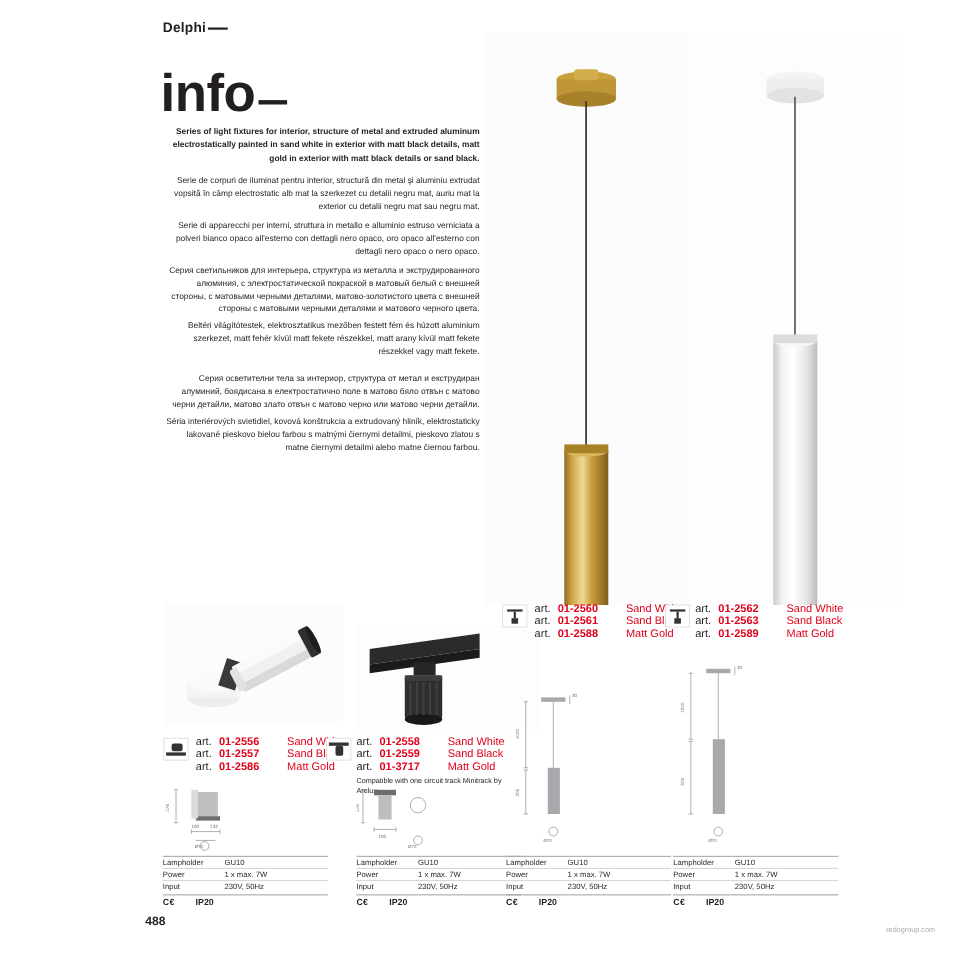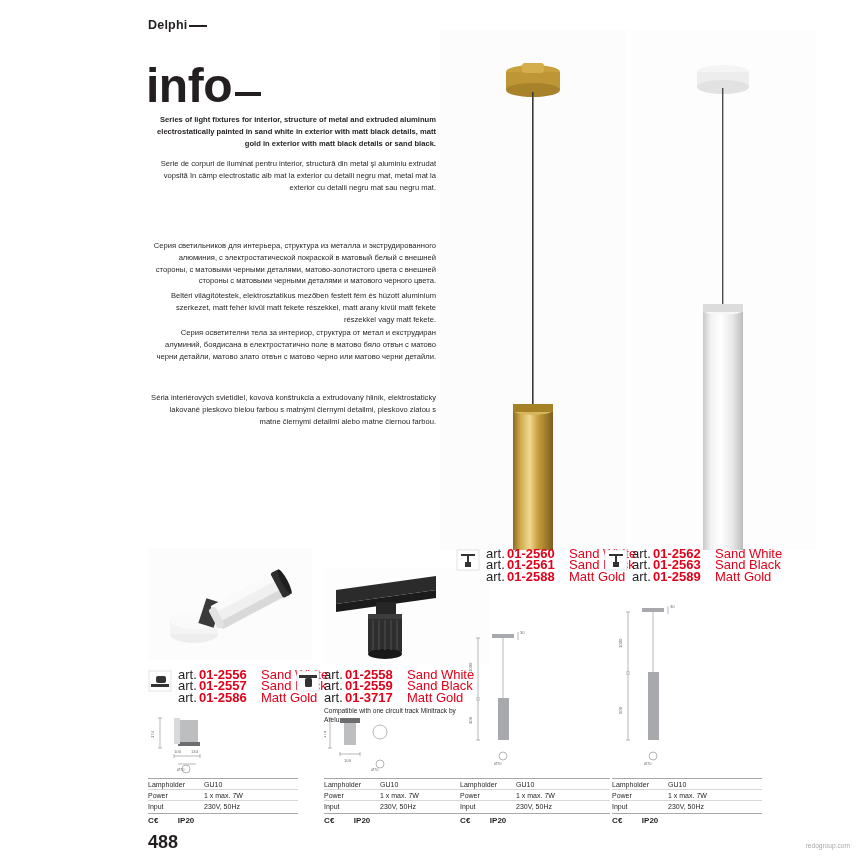--- a/index.html
+++ b/index.html
@@ -30,34 +30,34 @@
   .desc{
     position:absolute;left:148px;width:288px;
     font-size:7.6px;line-height:1.55;text-align:right;color:#231f20;
   }
   .desc.b{font-weight:bold;}
   .d1{top:114px;}
   .d2{top:158px;}
   .d3{top:199px;}
   .d4{top:240px;}
   .d5{top:290px;}
-  .d6{top:327px;}
-  .d7{top:392px;}
+  .d6{top:338px;}
+  .d7{top:377px;}
 
   
   .photo{position:absolute;background:#fdfdfd;}
 
   
   .ph-gold{left:440px;top:30px;width:186px;height:520px;background:#fcfcfc;}
   .ph-white{left:630px;top:30px;width:186px;height:520px;background:#fdfdfd;}
   .ph-spotwhite{left:148px;top:548px;width:164px;height:112px;background:#fcfcfc;}
   .ph-track{left:324px;top:568px;width:166px;height:96px;background:#fdfdfd;}
 
   
-  .codes{position:absolute;font-size:13px;line-height:1.25;}
+  .codes{position:absolute;font-size:10px;line-height:1.25;}
   .codes .row{display:flex;align-items:center;height:11.5px;}
   .codes .art{width:21px;color:#231f20;}
   .codes .num{width:62px;color:#e2001a;font-weight:bold;}
   .codes .fin{color:#e2001a;}
 
   .codes-gold{left:486px;top:548px;}
   .codes-white{left:632px;top:548px;}
   .codes-spot{left:178px;top:669px;}
   .codes-track{left:324px;top:669px;}
 
@@ -91,43 +91,44 @@
   .ip{font-weight:bold;font-size:8px;margin-left:16px;}
   .ce{font-size:8px;letter-spacing:.3px;}
 
   .sp1{left:148px;top:778px;}
   .sp2{left:324px;top:778px;}
   .sp3{left:460px;top:778px;}
   .sp4{left:612px;top:778px;}
 
   
   .pageno{
-    position:absolute;left:148px;top:832px;
-    font-size:18px;font-weight:bold;
+    position:absolute;left:132px;top:832px;
+    font-size:11px;font-weight:bold;
   }
   .site{
     position:absolute;right:18px;top:842px;
     font-size:6.6px;color:#a7a9ac;
   }
 </style>
 </head>
 <body>
 
 <div class="page">
 
   <div class="brand">
     <span>Delphi</span><span class="u"></span>
   </div>
 
   <div class="info-title">
     <span>info</span><span class="u"></span>
   </div>
 
   <div class="desc b d1">Series of light fixtures for interior, structure of metal and extruded aluminum electrostatically painted in sand white in exterior with matt black details, matt gold in exterior with matt black details or sand black.</div>
-  <div class="desc d2">Serie de corpuri de iluminat pentru interior, structură din metal şi aluminiu extrudat vopsită în câmp electrostatic alb mat la exterior cu detalii negru mat, metal mat la exterior cu detalii negru mat sau negru mat.</div>
+  <div class="desc d2">Serie de corpuri de iluminat pentru interior, structură din metal şi aluminiu extrudat vopsită în câmp electrostatic alb mat la szerkezet cu detalii negru mat, auriu mat la exterior cu detalii negru mat sau negru mat.</div>
+  <div class="desc d3">Serie di apparecchi per interni, struttura in metallo e alluminio estruso verniciata a polveri bianco opaco all'esterno con dettagli nero opaco, oro opaco all'esterno con dettagli nero opaco o nero opaco.</div>
   <div class="desc d5">Beltéri világítótestek, elektrosztatikus mezőben festett fém és húzott aluminium szerkezet, matt fehér kívül matt fekete részekkel, matt arany kívül matt fekete részekkel vagy matt fekete.</div>
   <div class="desc d4">Серия светильников для интерьера, структура из металла и экструдированного алюминия, с электростатической покраской в матовый белый с внешней стороны, с матовыми черными деталями, матово-золотистого цвета с внешней стороны с матовыми черными деталями и матового черного цвета.</div>
   <div class="desc d6">Серия осветителни тела за интериор, структура от метал и екструдиран алуминий, боядисана в електростатично поле в матово бяло отвън с матово черни детайли, матово злато отвън с матово черно или матово черни детайли.</div>
   <div class="desc d7">Séria interiérových svietidiel, kovová konštrukcia a extrudovaný hliník, elektrostaticky lakované pieskovo bielou farbou s matnými čiernymi detailmi, pieskovo zlatou s matne čiernymi detailmi alebo matne čiernou farbou.</div>
 
   <div class="photo ph-gold">
     <svg width="186" height="520" viewBox="0 0 186 520">
       <rect x="0" y="0" width="186" height="520" fill="#fcfcfc"></rect>
 
       <ellipse cx="93" cy="42" rx="27" ry="7" fill="#c9a13c"></ellipse>

